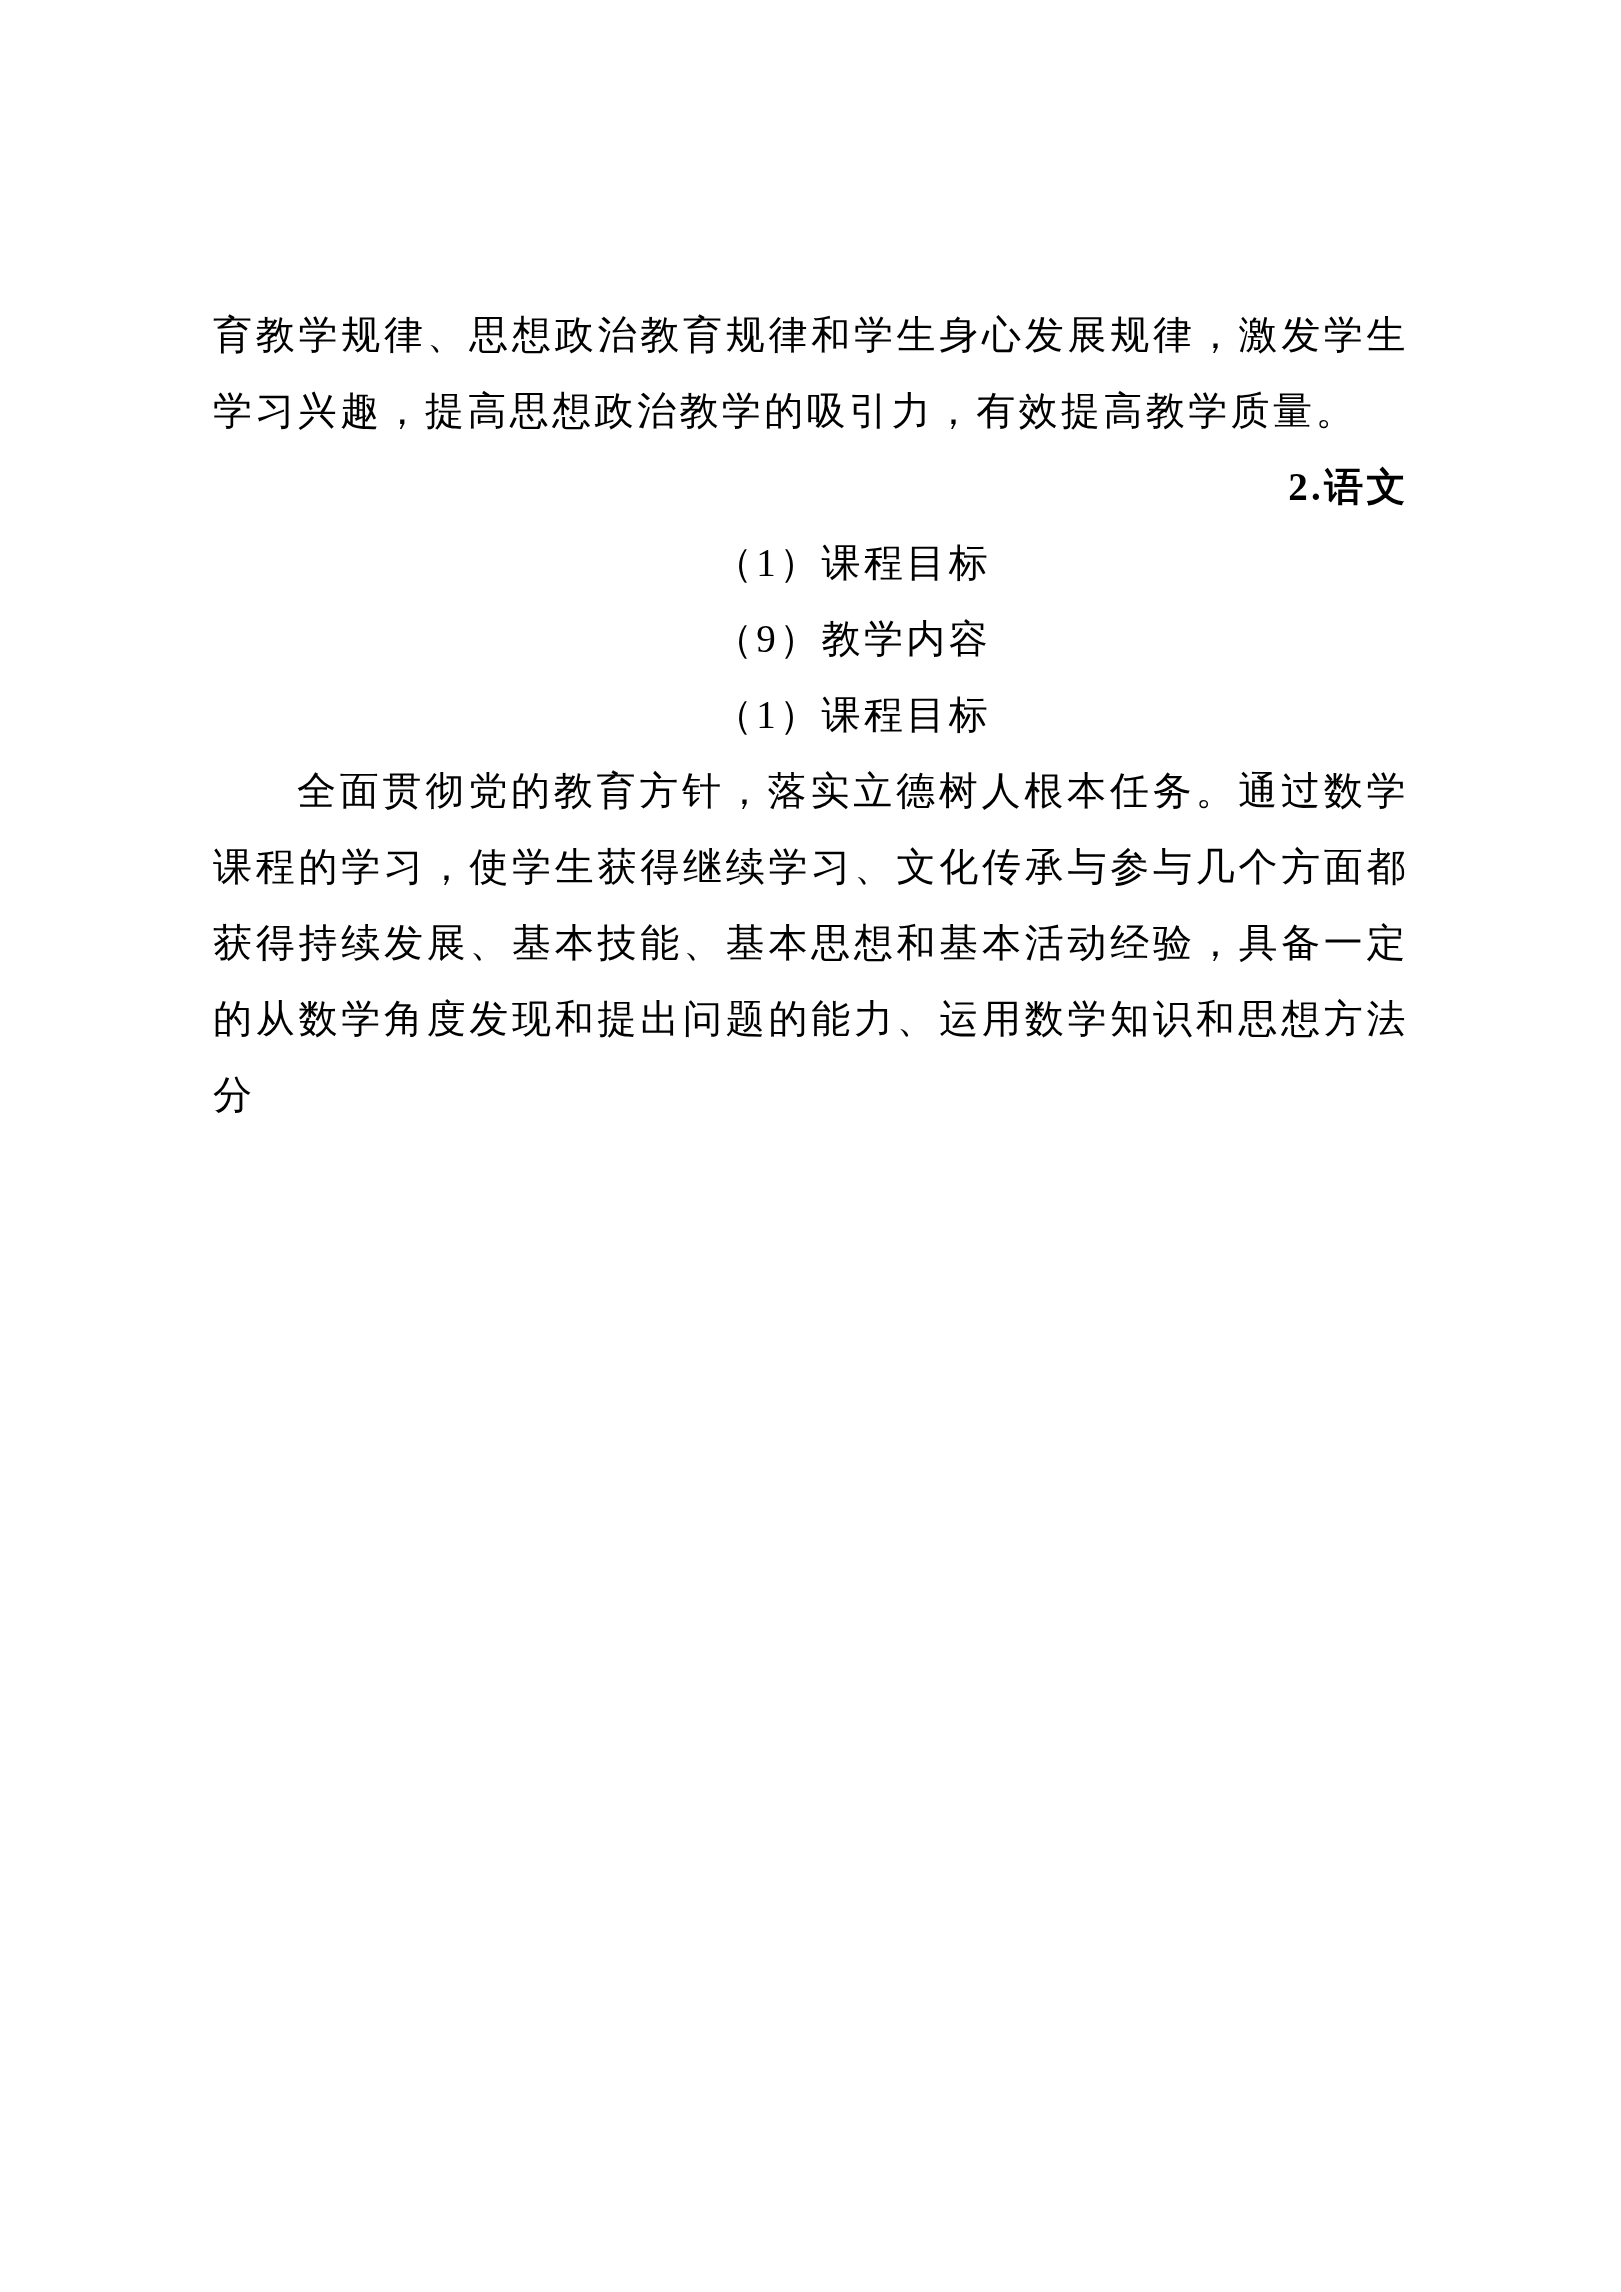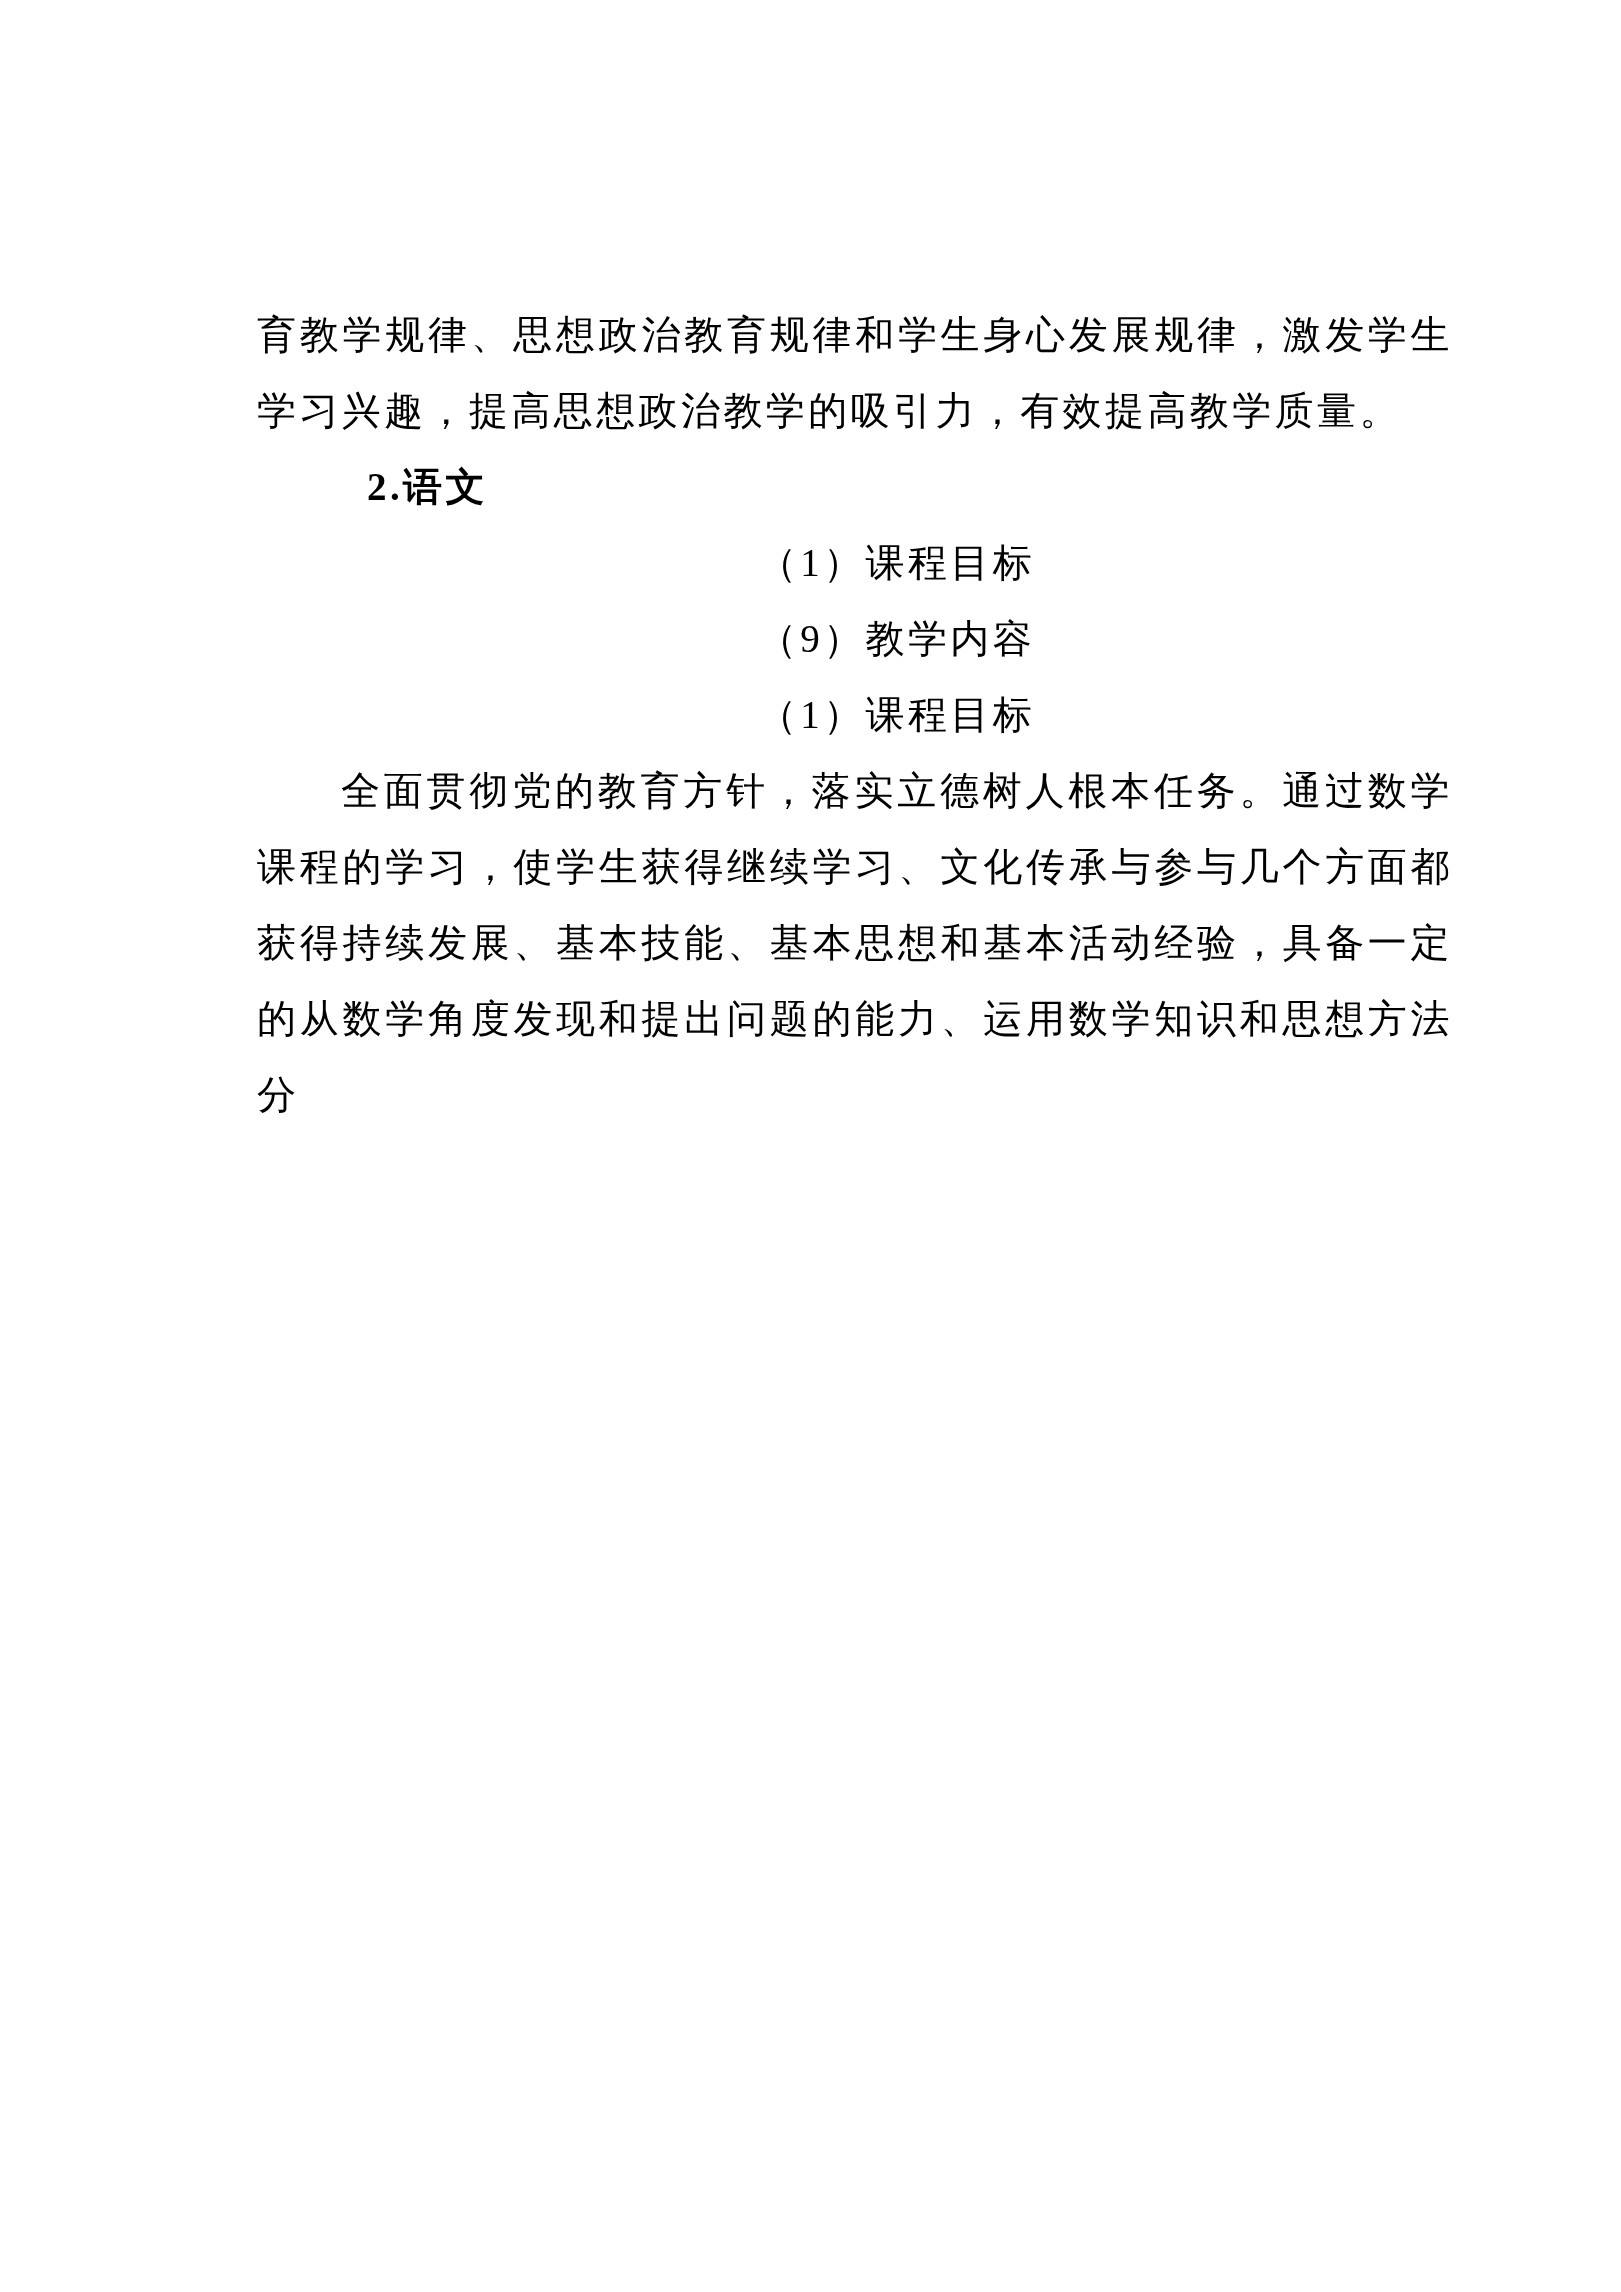--- a/index.html
+++ b/index.html
@@ -14,21 +14,20 @@
     background: #ffffff;
     overflow: hidden;
     color: #000000;
     font-family: "Liberation Serif", "DejaVu Serif", serif;
   }
   .text-area {
     position: absolute;
     left: 213px;
     top: 297px;
     width: 1196px;
-    margin-left: 44px;
   }
   .block {
     margin: 0;
     padding: 0;
     font-size: 39px;
     line-height: 76px;
     letter-spacing: 3.4px;
     font-weight: normal;
     text-align: justify;
     text-justify: inter-ideograph;
@@ -37,21 +36,21 @@
   }
   .paragraph {
     text-indent: 84px;
   }
   .paragraph-continuation {
     text-indent: 0;
   }
   .heading {
     font-weight: bold;
     text-indent: 110px;
-    text-align: left;
+    text-align: right;
   }
   .subheading {
     text-indent: 83px;
     text-align: center;
   }
 </style>
 </head>
 <body>
 
 <div class="page">

